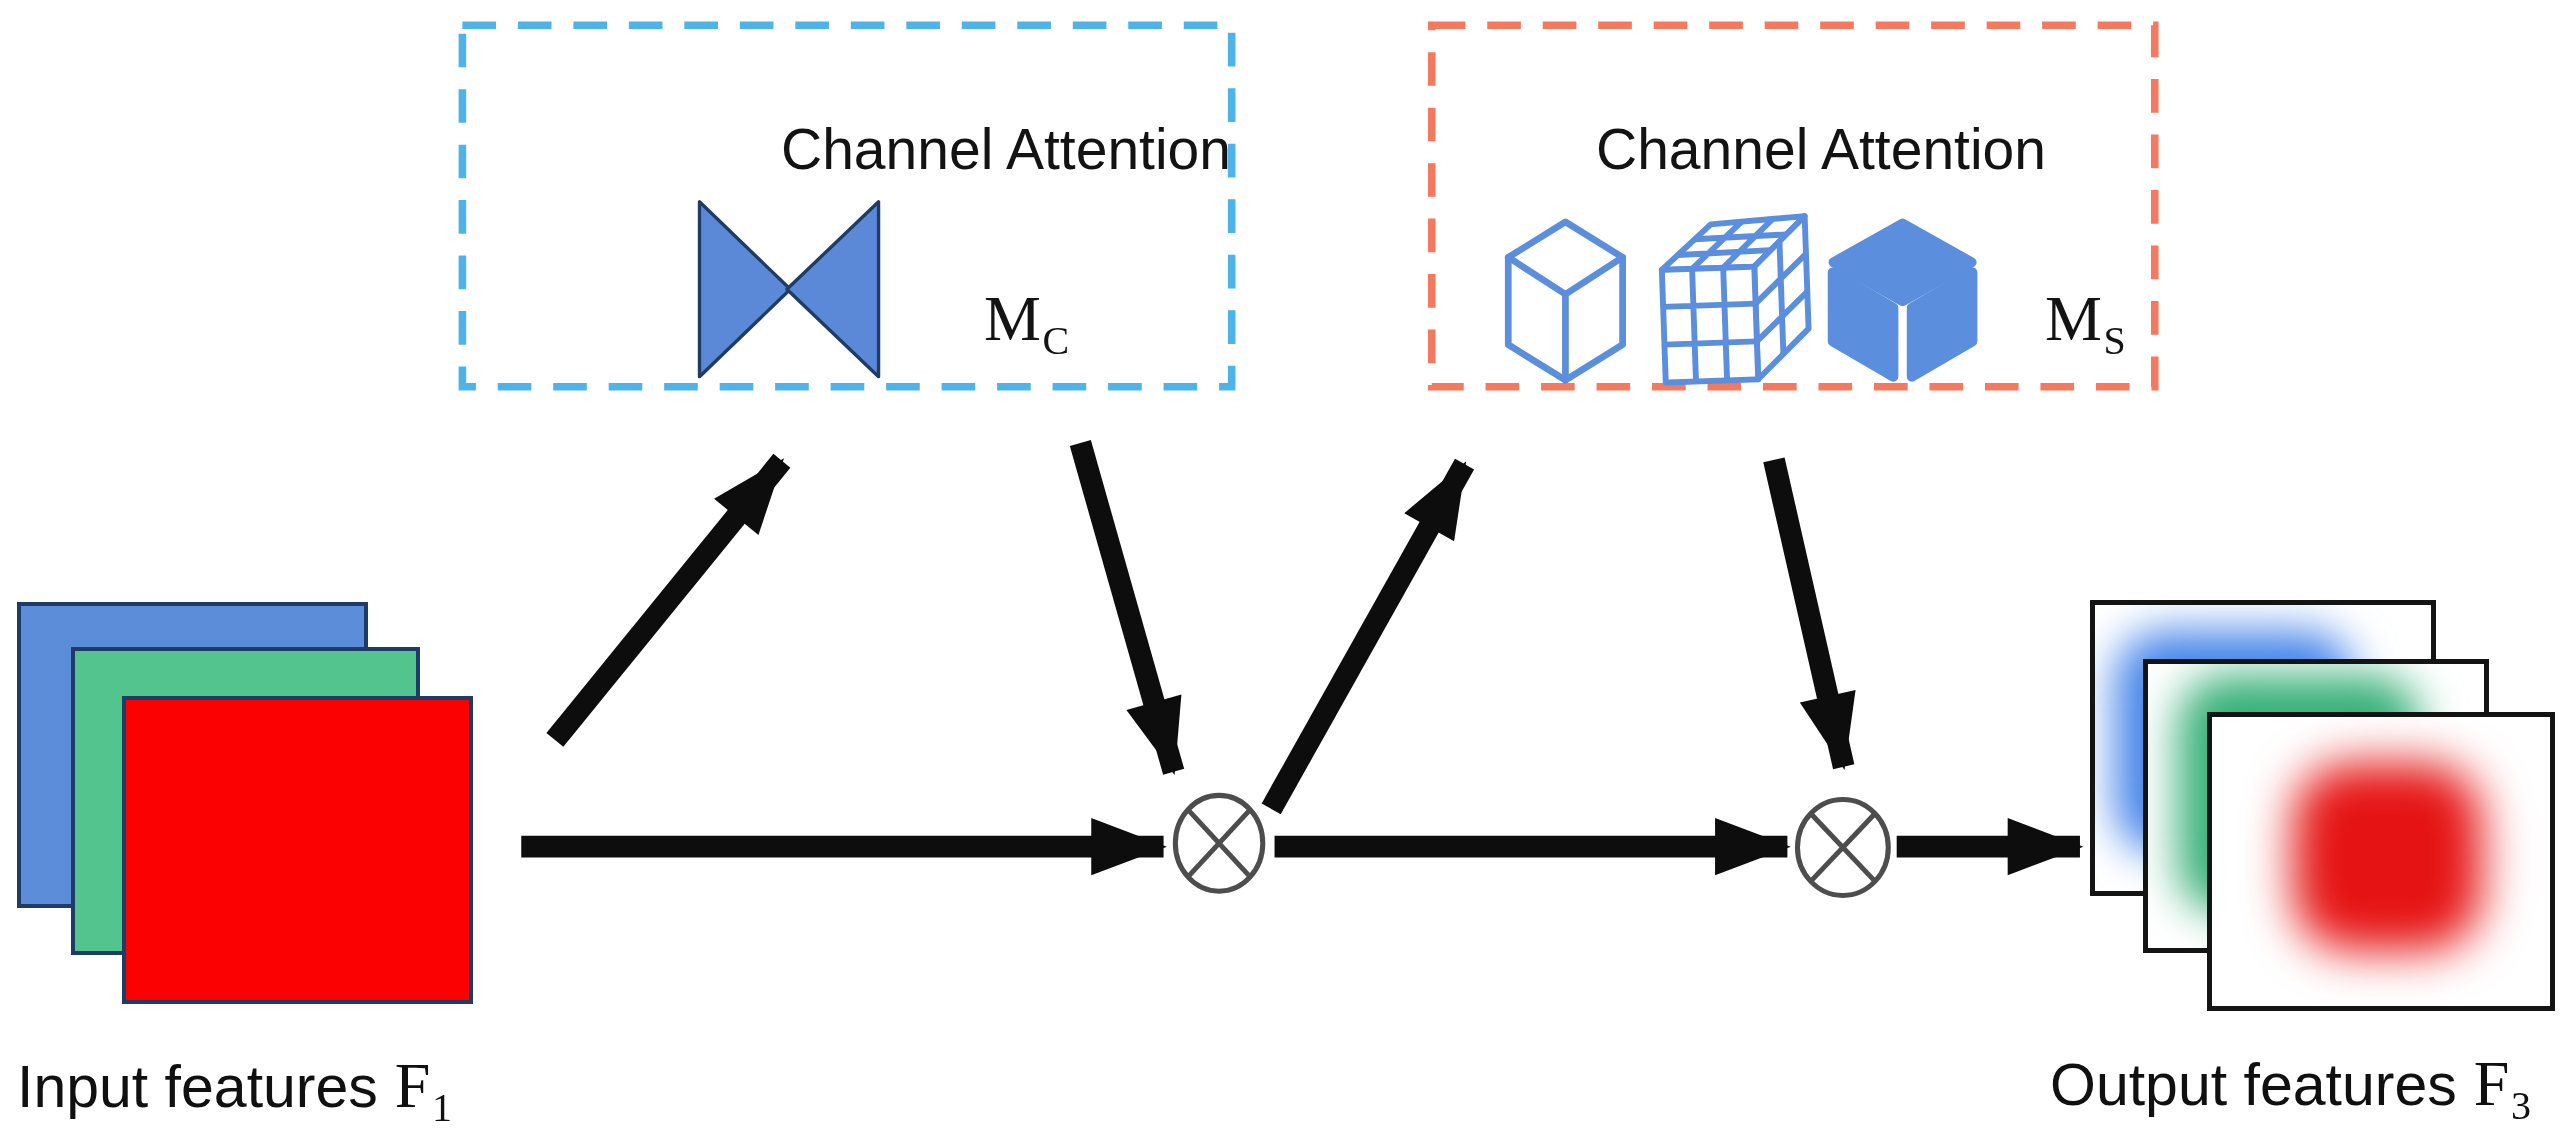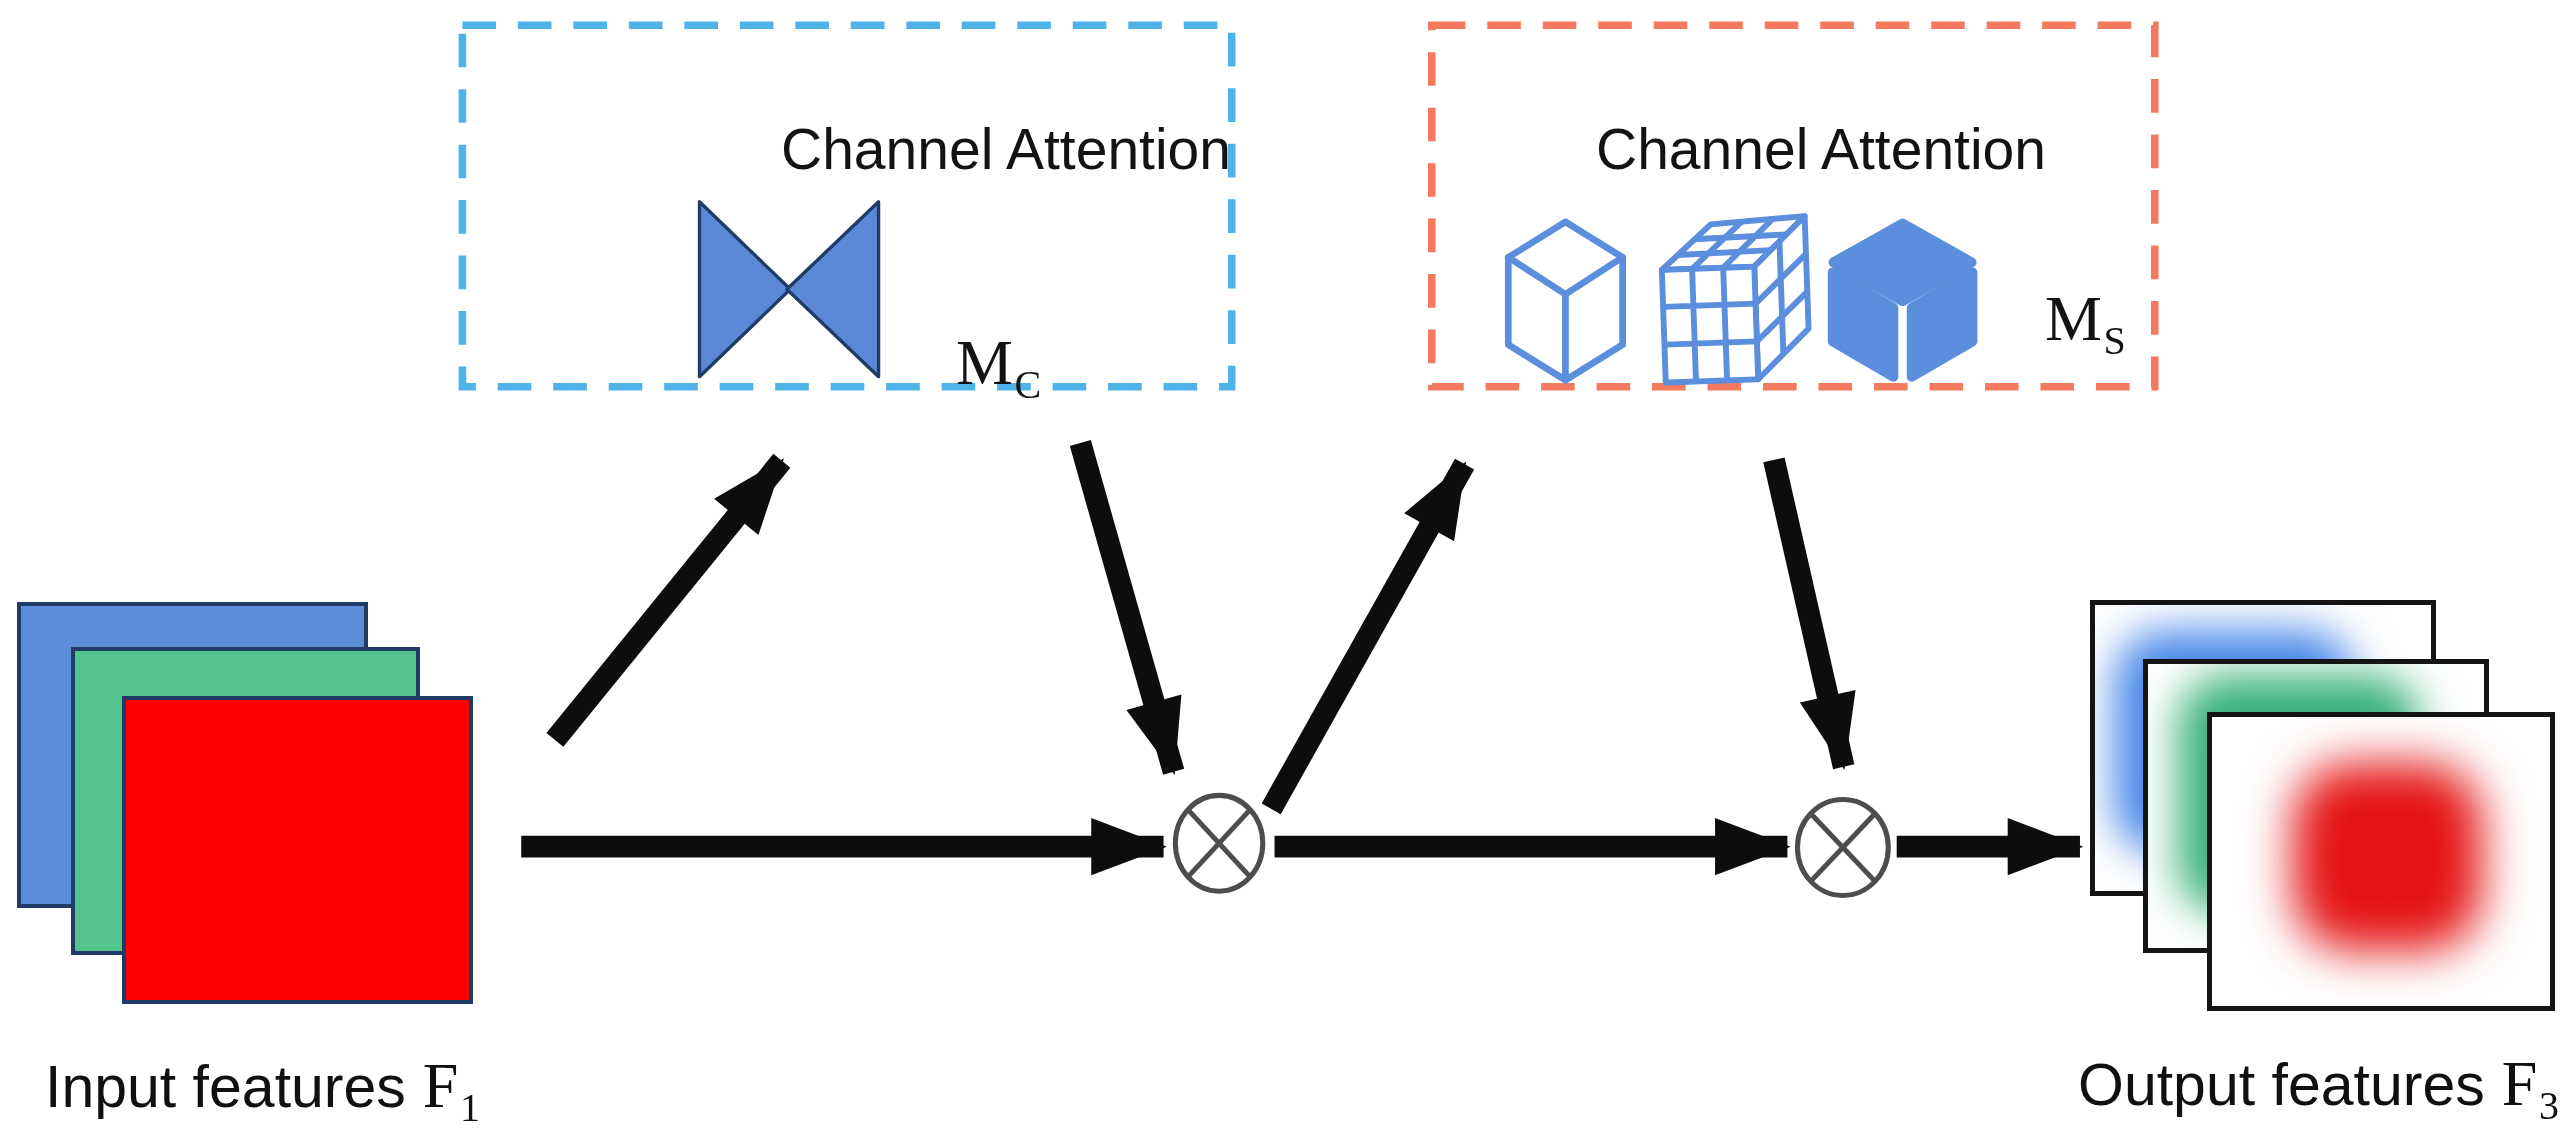--- a/index.html
+++ b/index.html
@@ -33,21 +33,20 @@
     font-size: 40px;
     position: relative;
     top: 13.5px;
     margin-left: 1.7px;
   }
   .feat-label {
     position:absolute;
     font-size: 59px;
     color: #101010;
     white-space: nowrap;
-    margin-left: 28px;
   }
   .feat-sym {
     font-family: "Liberation Serif", "DejaVu Serif", serif;
     font-size: 64px;
     margin-left: 17px;
   }
   .feat-sub {
     font-family: "Liberation Serif", "DejaVu Serif", serif;
     font-size: 40px;
     position: relative;
@@ -133,21 +132,21 @@
       <ellipse cx="2192" cy="1008" rx="54" ry="57"></ellipse>
       <line x1="2154" y1="968" x2="2230" y2="1048"></line>
       <line x1="2230" y1="968" x2="2154" y2="1048"></line>
     </g>
   </svg>
 
   <div class="box-title" style="left:462px; top:116px; width:769px;">Channel Attention</div>
 
   <div class="box-title" style="left:1432px; top:116px; width:614px;">Channel Attention</div>
 
-  <div class="mask-label" style="left:956px; top:282px;margin-top:44px;">
+  <div class="mask-label" style="left:984px; top:282px;">
     <span>M</span><span class="mask-sub">C</span>
   </div>
 
   <div class="mask-label" style="left:2045px; top:282px;">
     <span>M</span><span class="mask-sub">S</span>
   </div>
 
   <div class="feat-label" style="left:17px; top:1049px;">
     <span>Input features</span><span class="feat-sym">F</span><span class="feat-sub">1</span>
   </div>

